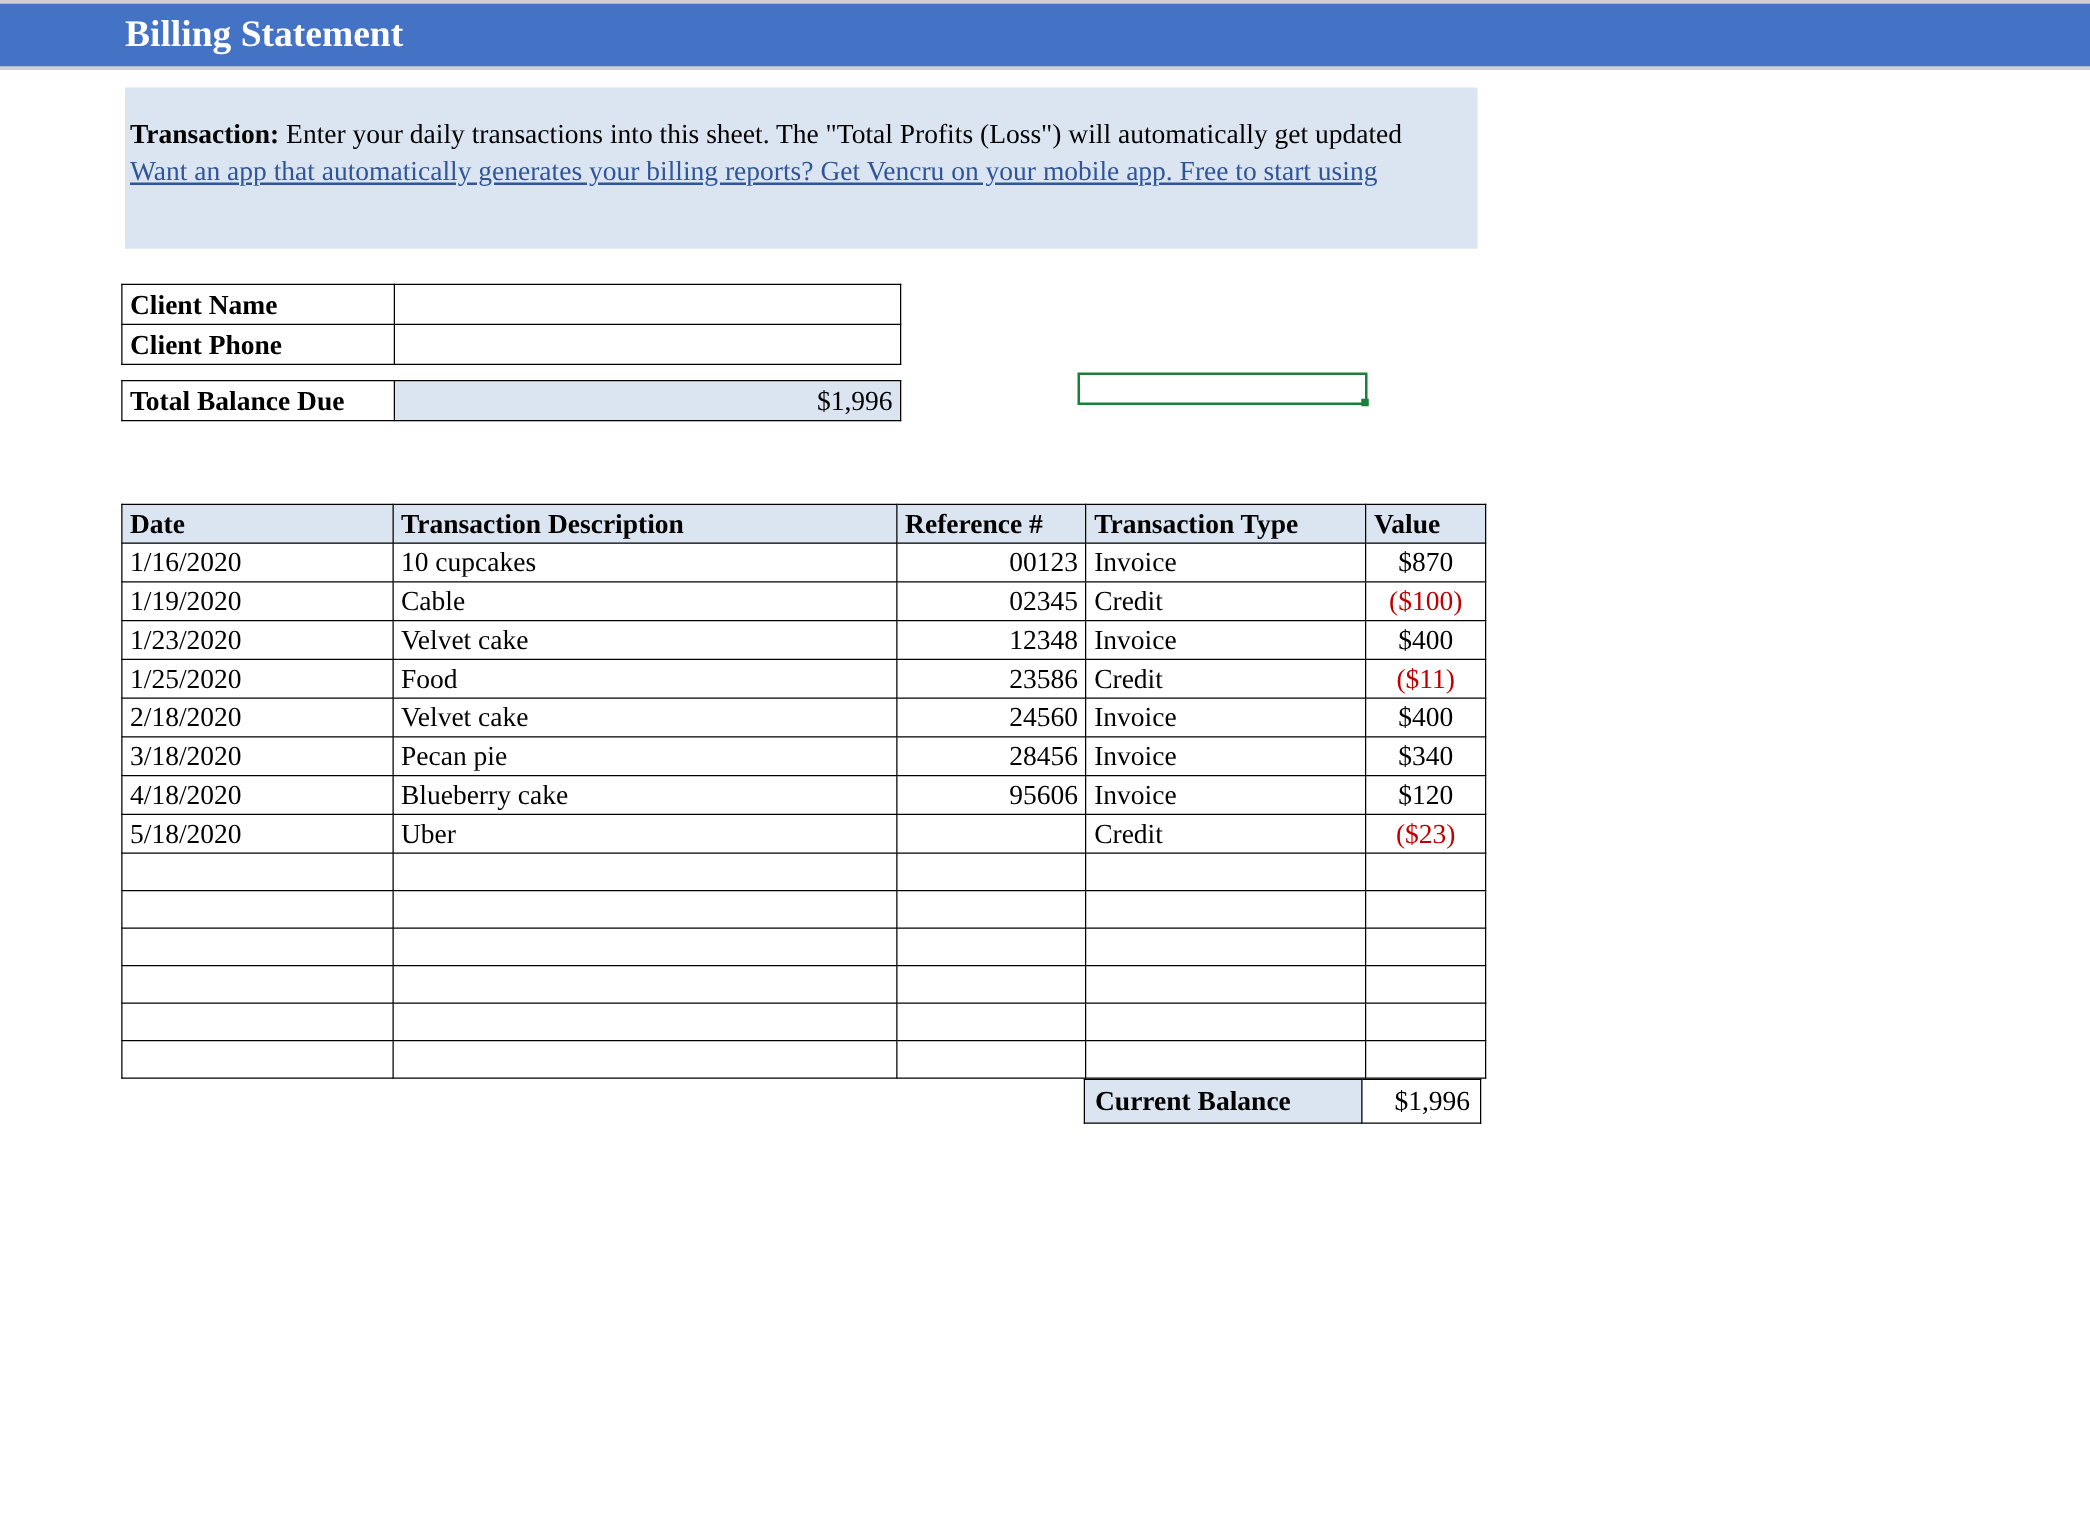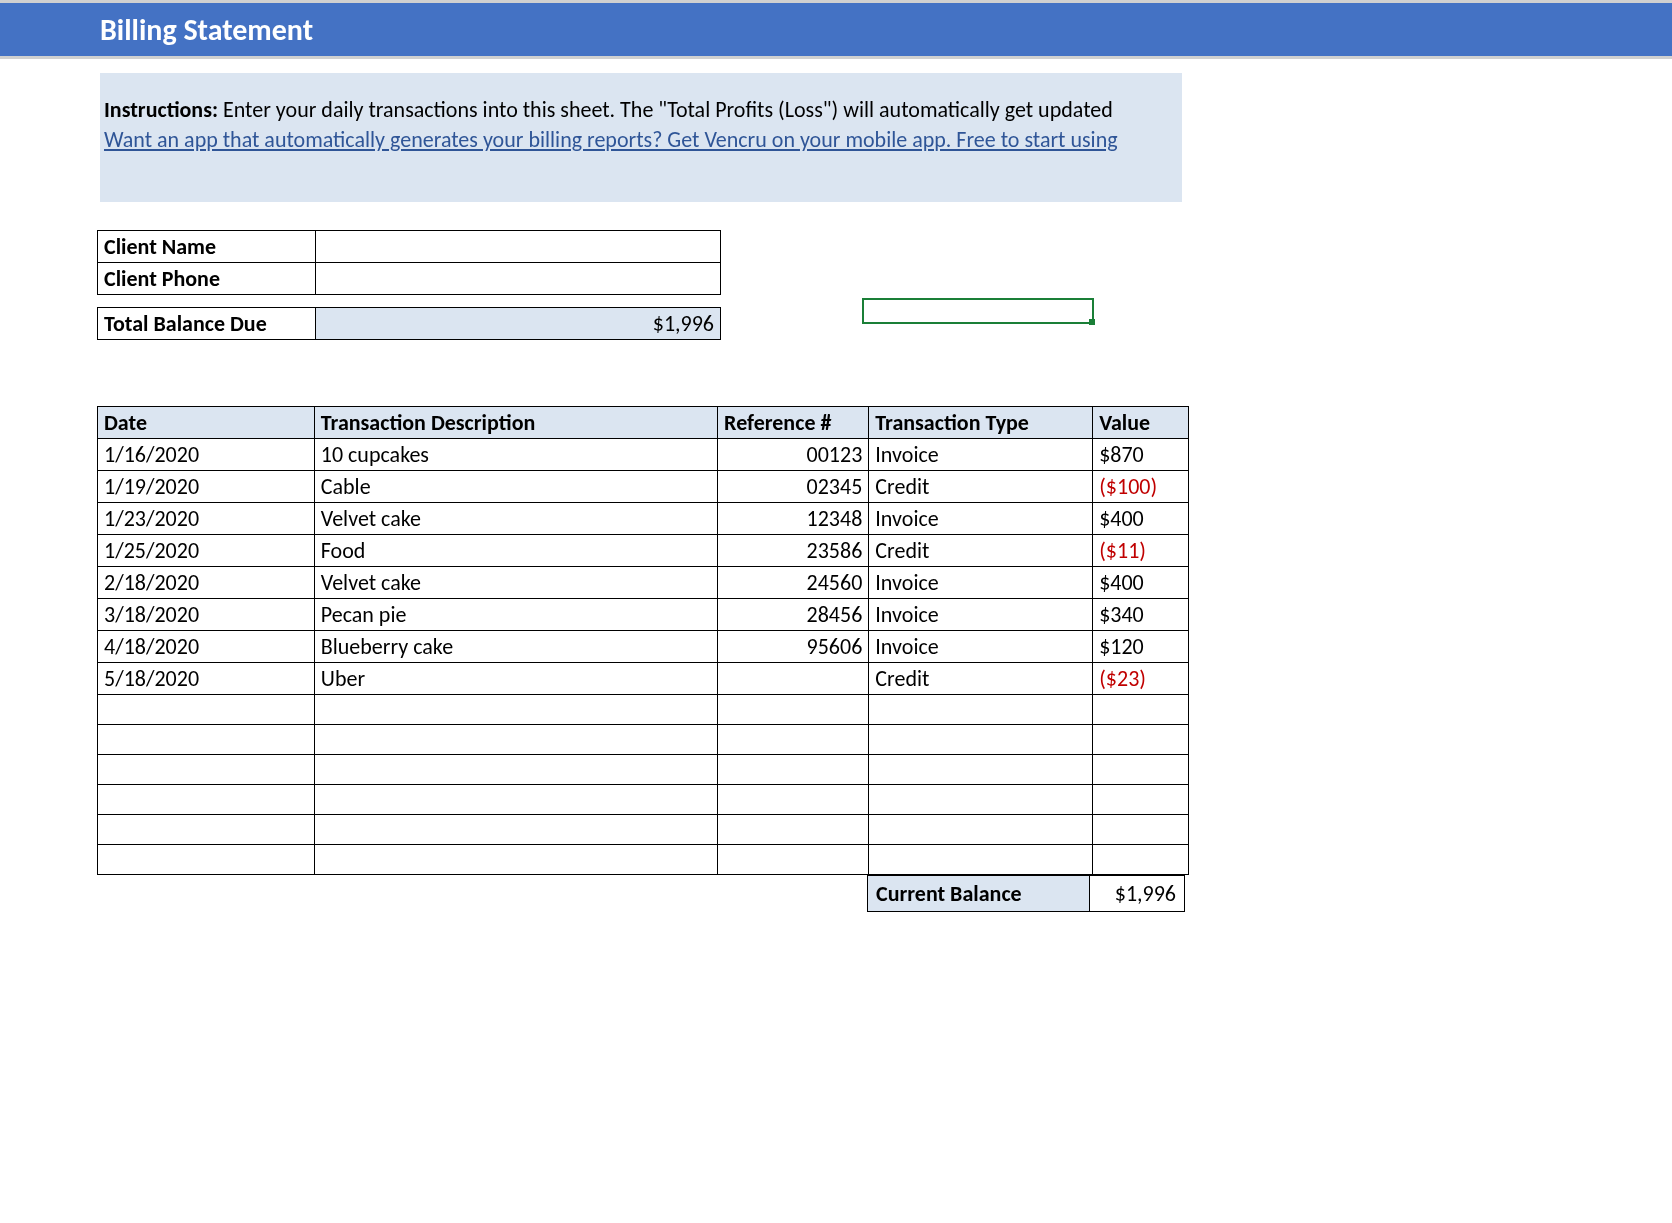--- a/index.html
+++ b/index.html
@@ -90,21 +90,21 @@
     font-weight: bold;
     text-align: left;
   }
   .col-date { width: 215px; }
   .col-desc { width: 400px; }
   .col-ref  { width: 150px; }
   .col-type { width: 222px; }
   .col-val  { width: 95px; margin-left: 48px; }
   .td-date { text-align: left; padding-right: 8px; }
   .td-ref  { text-align: right; padding-right: 8px; }
-  .td-val  { text-align: left; padding-right: 4px; }
+  .td-val  { text-align: center; padding-right: 4px; }
   .neg { color: #c00000; }
 
   .footer-row {
     margin: 0 0 0 97px;
     width: 1088px;
     display: flex;
   }
   .footer-spacer { flex: 1; }
   .footer-table {
     border-collapse: collapse;
@@ -121,26 +121,26 @@
     font-weight: bold;
   }
   .footer-val {
     width: 95px;
     text-align: right;
   }
 </style>
 </head>
 <body>
 
-<div class="page" style="position:relative;">
+<div class="page" style="position:relative;font-family:Liberation Serif, serif;">
 
   <div class="title-bar">Billing Statement</div>
 
   <div class="instructions">
-    <span class="label">Instructions:</span>
+    <span class="label">Transaction:</span>
     <span>Enter your daily transactions into this sheet. The "Total Profits (Loss") will automatically get updated</span><br>
     <a href="#">Want an app that automatically generates your billing reports? Get Vencru on your mobile app. Free to start using</a>
   </div>
 
   <div class="client-block">
     <table class="client-table">
       <tbody>
           <tr>
         <td class="client-label">Client Name</td>
         <td class="client-val"></td>

